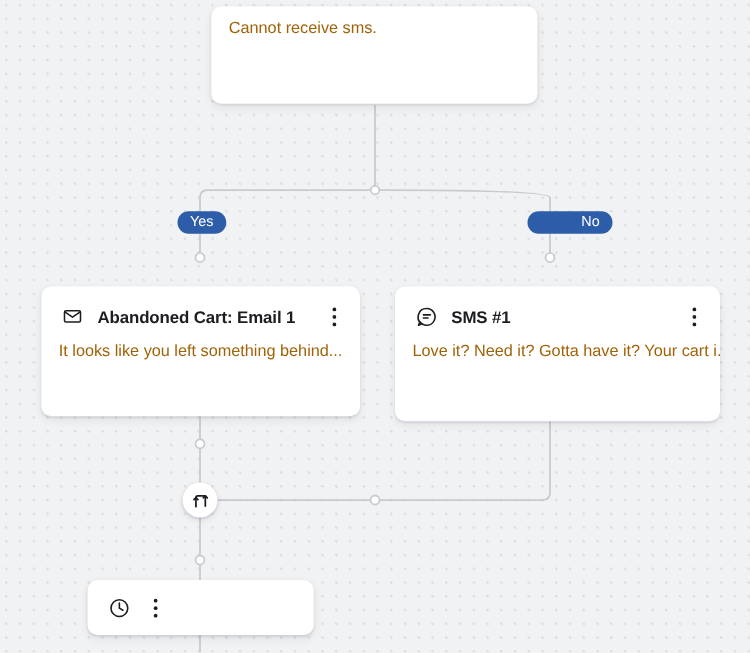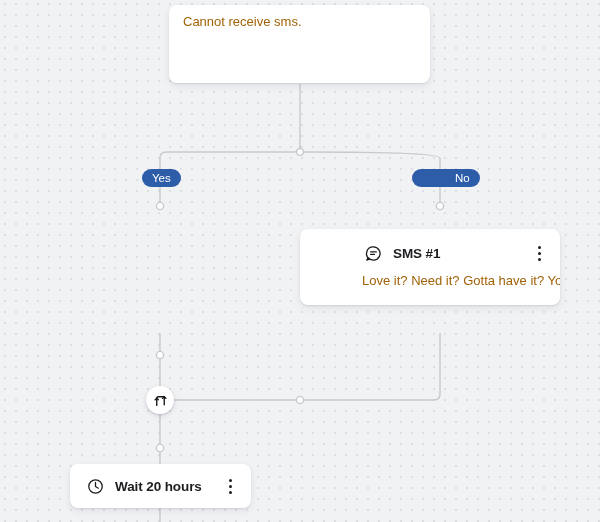--- a/index.html
+++ b/index.html
@@ -162,24 +162,42 @@
       <circle cx="300" cy="400" r="3.6"></circle>
       <circle cx="160" cy="448" r="3.6"></circle>
     </g>
   </svg>
 
   <div class="card" style="left:169px; top:5px; width:261px; height:78px;">
     <div class="card-body">Cannot receive sms.</div>
   </div>
 
   <div class="branch-pill" style="left:142px; top:169px;">Yes</div>
-  <div class="branch-pill" style="left:412px; top:169px;padding-left:43px;">No</div>
-
-
-  <div class="card" style="left:300px; top:229px; width:260px; height:76px;padding-left:48px;">
+  <div class="branch-pill" style="left:422px; top:169px;padding-left:43px;">No</div>
+
+  <div class="card" style="left:33px; top:229px; width:255px; height:104px;">
+    <div class="card-head">
+      <span class="card-icon">
+        <svg width="16" height="16" viewBox="0 0 18 18" fill="none" stroke="#1b1d20" stroke-width="1.4" stroke-linecap="round" stroke-linejoin="round">
+          <rect x="1.8" y="4" width="14.4" height="10.2" rx="1.4"></rect>
+          <path d="M2.4 5.2 9 9.8l6.6-4.6"></path>
+        </svg>
+      </span>
+      <span class="card-title">Abandoned Cart: Email 1</span>
+      <span class="kebab">
+        <i></i>
+          <i></i>
+          <i></i>
+      </span>
+    </div>
+    <div class="card-body">It looks like you left something behind...</div>
+
+  </div>
+
+  <div class="card" style="left:316px; top:229px; width:260px; height:108px;">
     <div class="card-head">
       <span class="card-icon">
         <svg width="17" height="17" viewBox="0 0 18 18" fill="none" stroke="#1b1d20" stroke-width="1.35" stroke-linecap="round" stroke-linejoin="round">
           <path d="M9 1.9A7.1 7.1 0 1 1 3.1 13.2L1.9 16.1l2.9-1.2A7.1 7.1 0 0 1 9 1.9Z"></path>
           <path d="M6 7.3h6"></path>
           <path d="M6 10h4"></path>
         </svg>
       </span>
       <span class="card-title">SMS #1</span>
       <span class="kebab">
@@ -202,21 +220,20 @@
   </div>
 
   <div class="card" style="left:70px; top:464px; width:181px; height:44px;">
     <div class="card-head" style="padding-top:11px;">
       <span class="card-icon">
         <svg width="17" height="17" viewBox="0 0 18 18" fill="none" stroke="#1b1d20" stroke-width="1.35" stroke-linecap="round" stroke-linejoin="round">
           <circle cx="9" cy="9" r="7.1"></circle>
           <path d="M9 4.7V9l3 1.8"></path>
         </svg>
       </span>
-      <span class="card-title">Wait 20 hours</span>
       <span class="kebab">
         <i></i>
           <i></i>
           <i></i>
       </span>
     </div>
   </div>
 
 </div>
 

